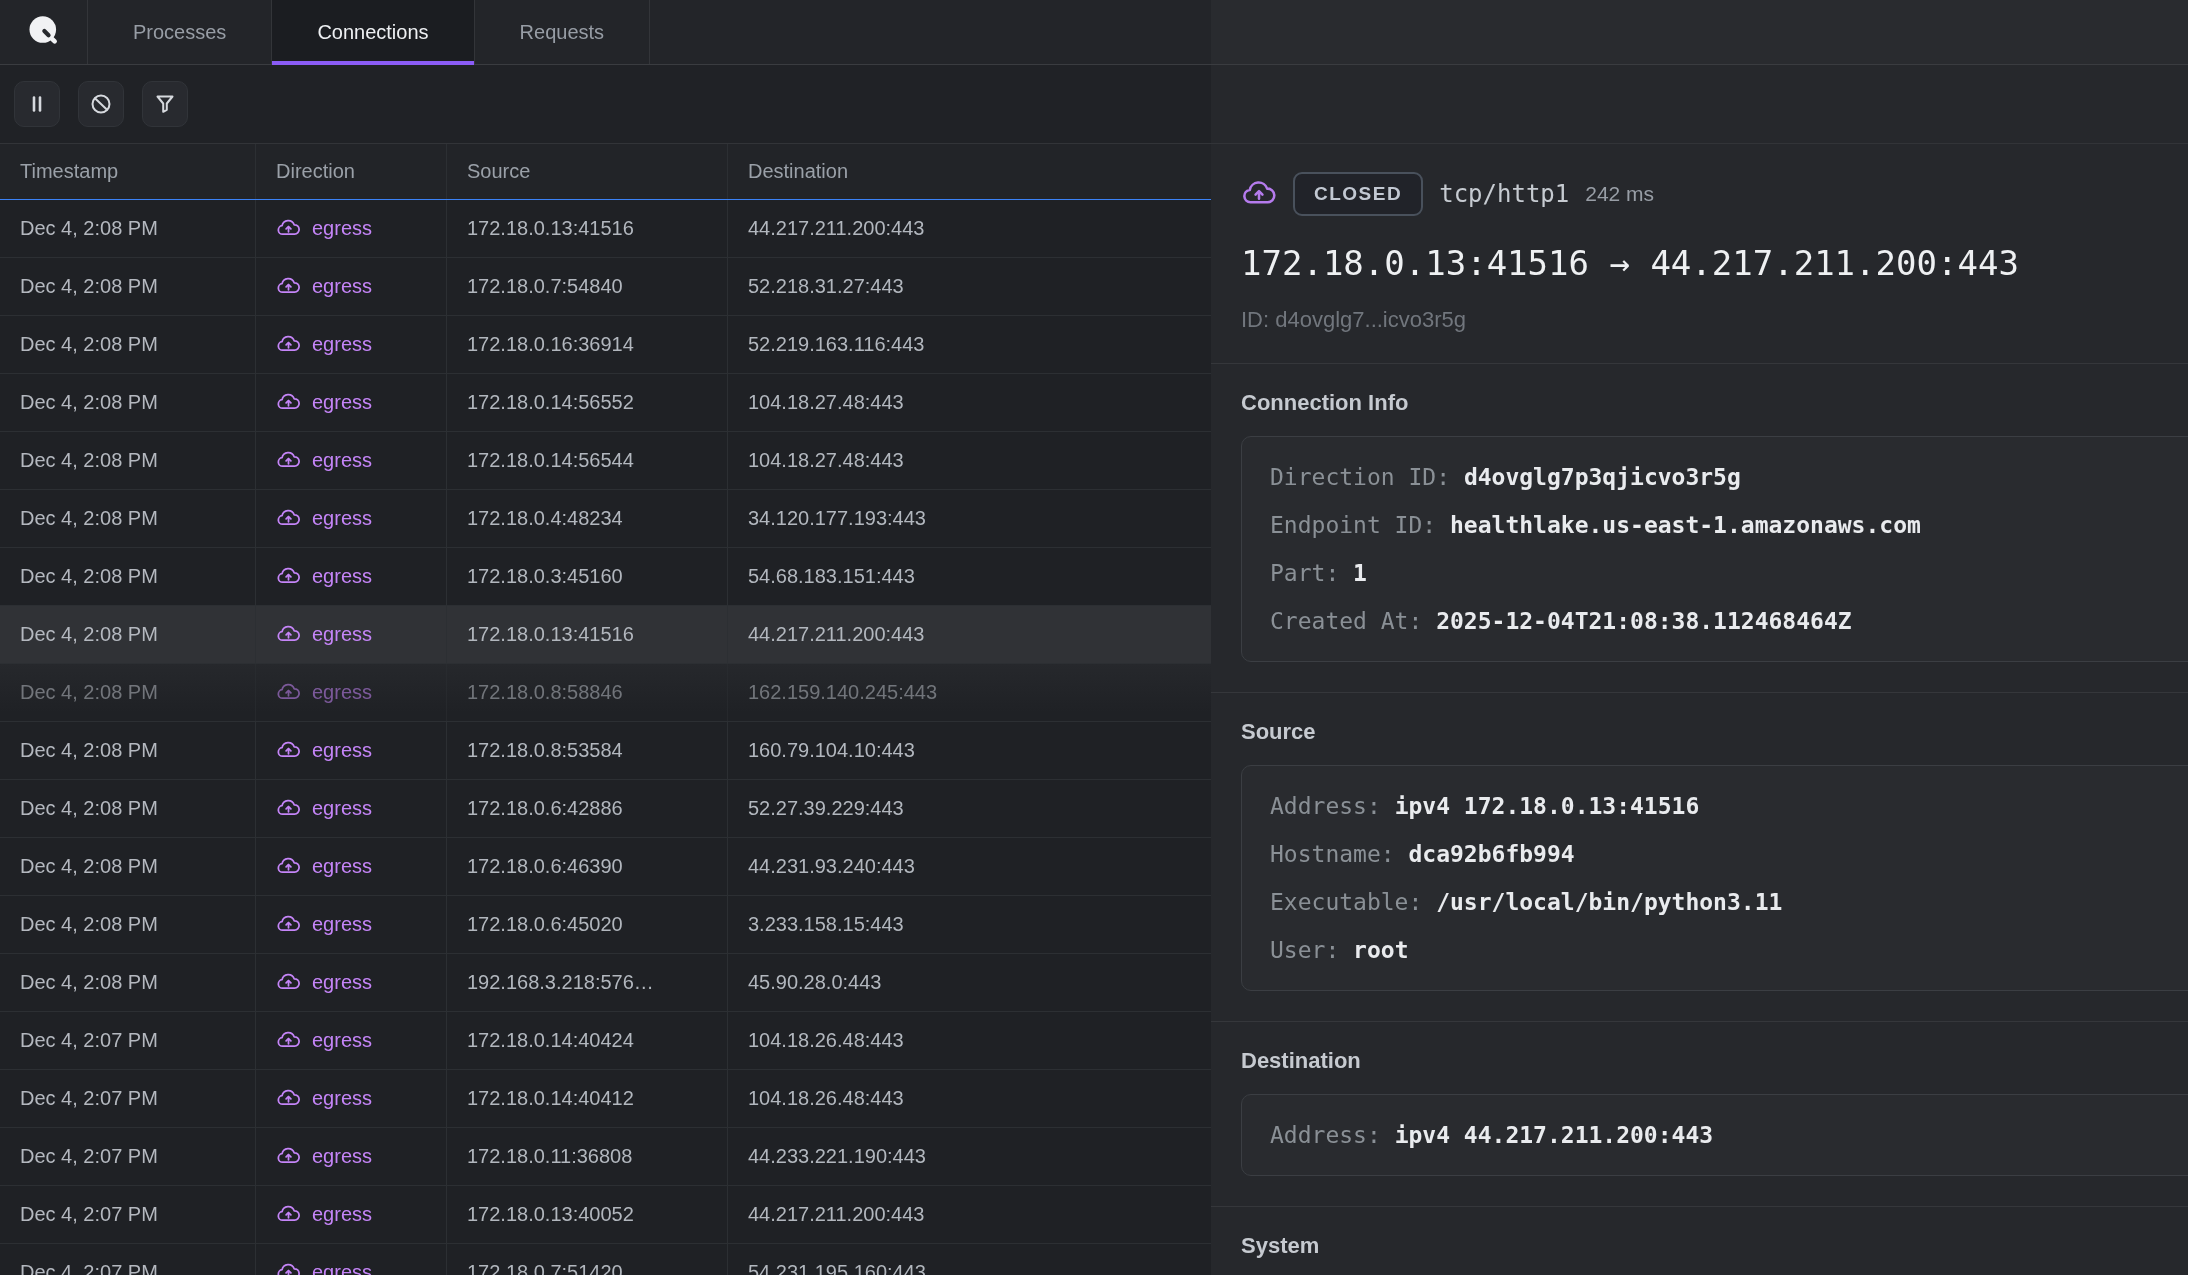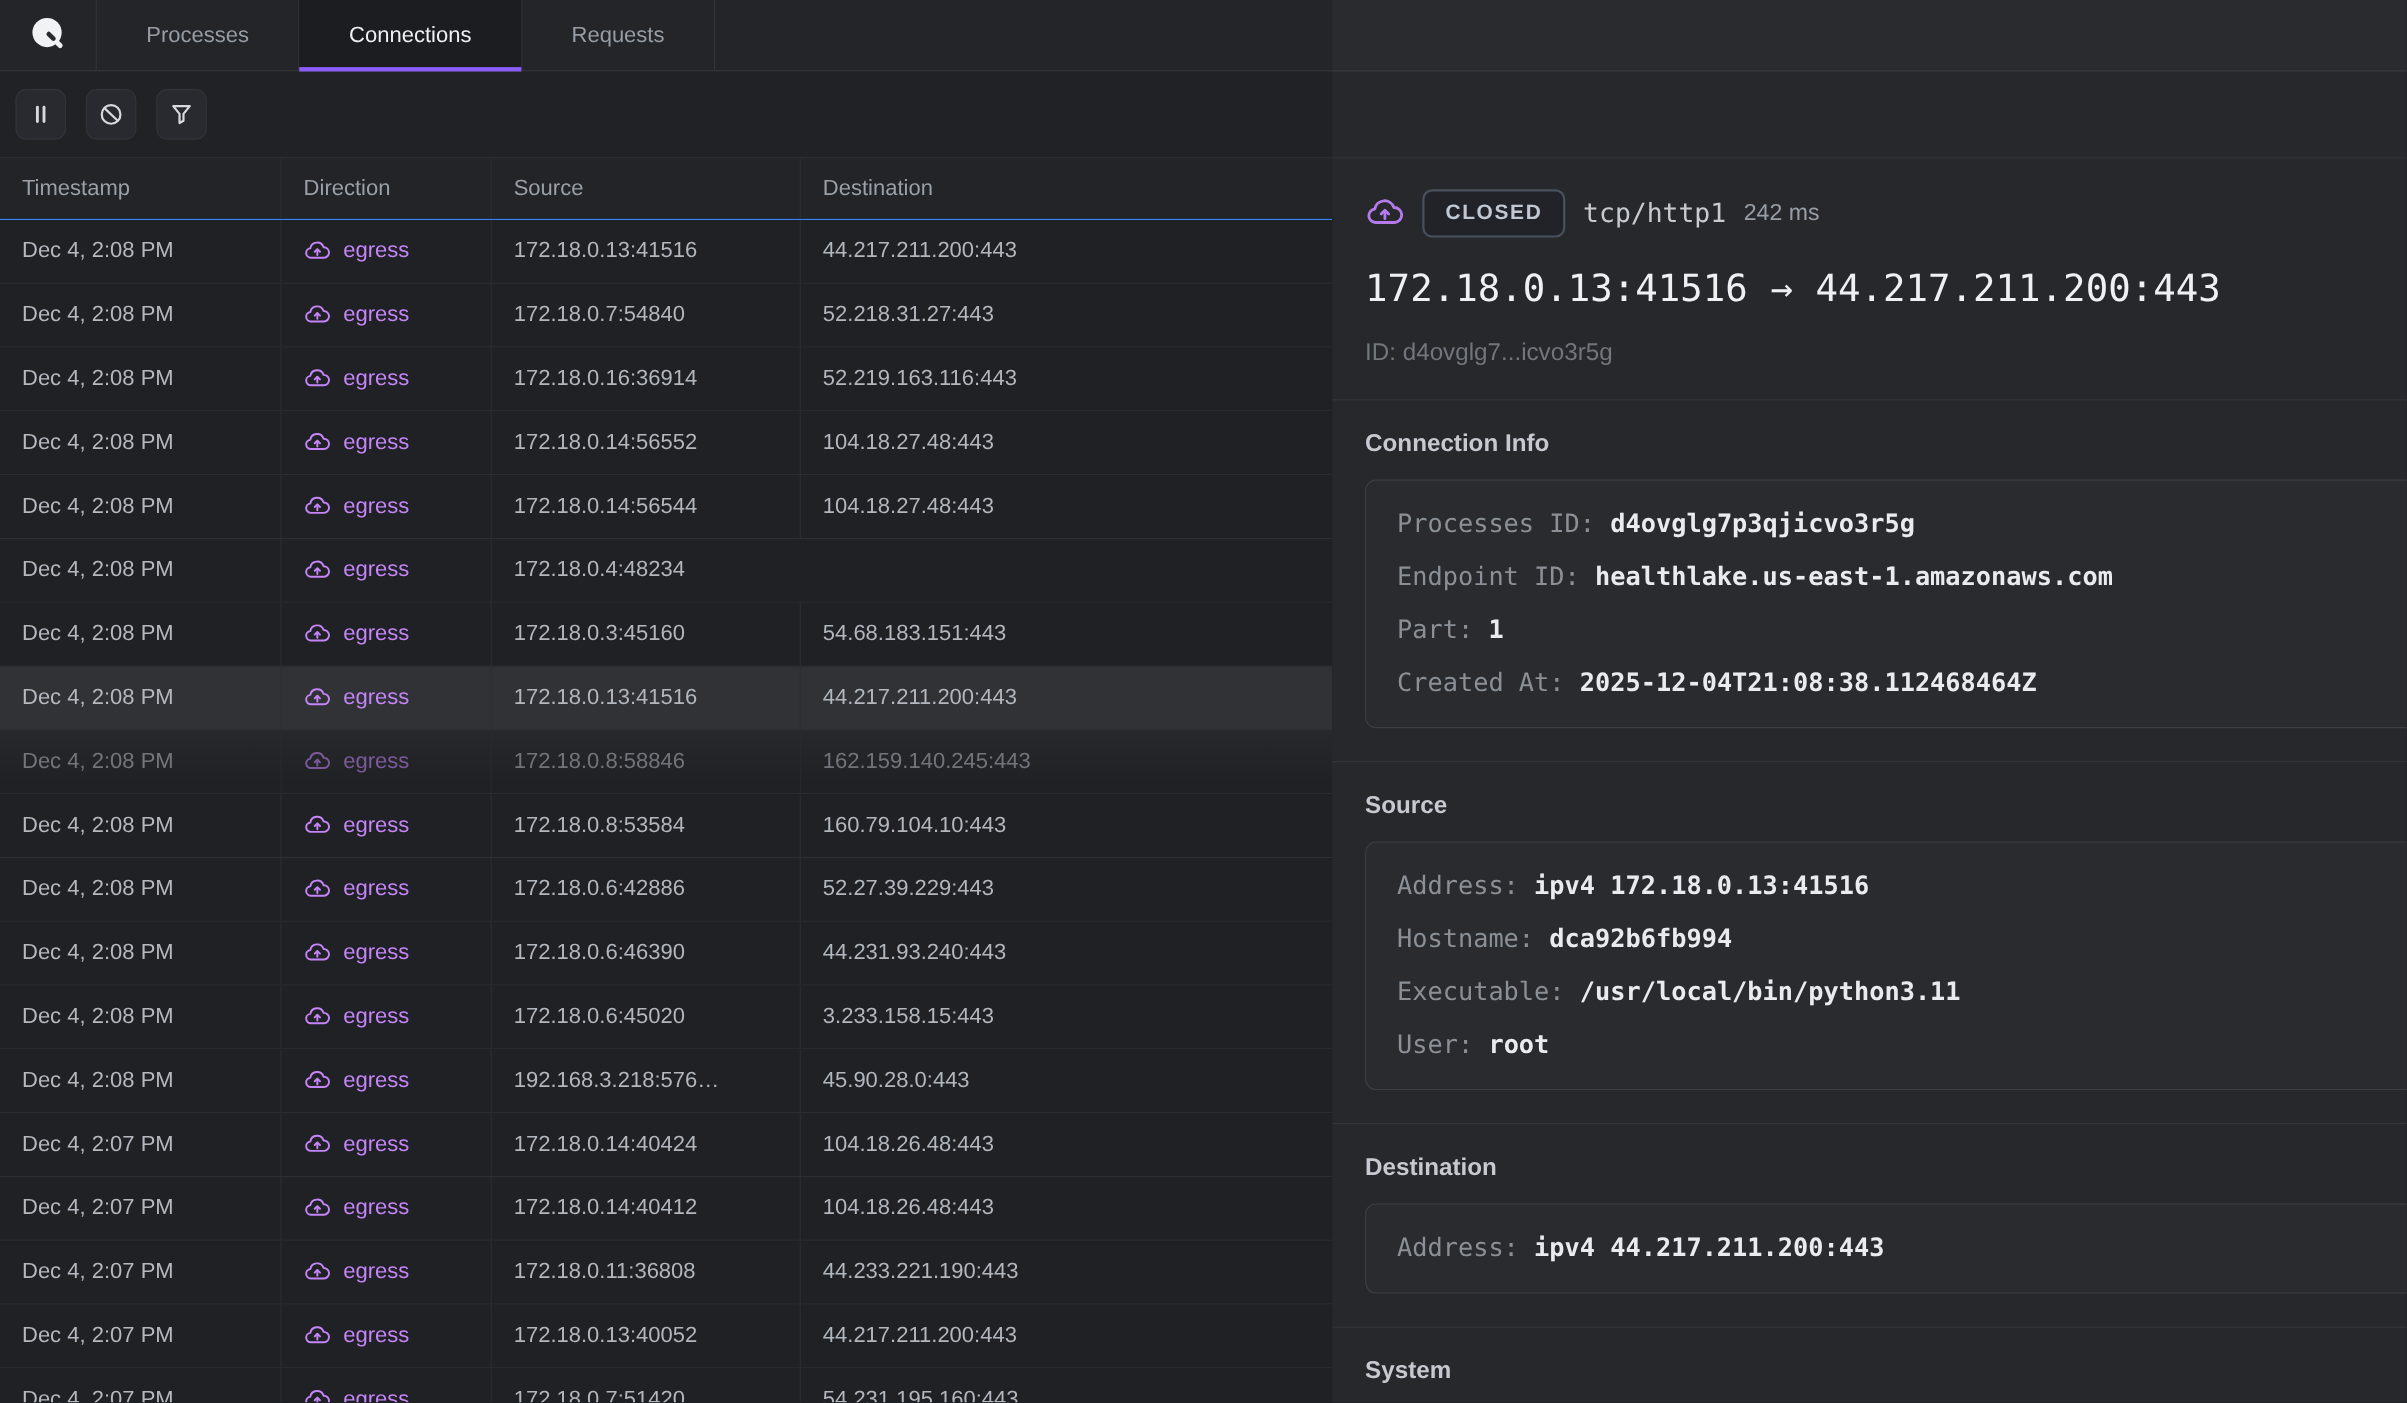--- a/index.html
+++ b/index.html
@@ -187,20 +187,21 @@
     <div class="cell ts">Dec 4, 2:08 PM</div>
     <div class="cell dir">
       <svg viewBox="0 0 24 24" fill="none" stroke="currentColor" stroke-width="1.7" stroke-linecap="round" stroke-linejoin="round">
         <path d="M6.3 17.5a4.1 4.1 0 0 1-.45-8.17 6 6 0 0 1 11.6-.9 4 4 0 0 1 .4 9.07Z"></path>
         <path d="M12 15.2v-4.6"></path>
               <path d="M9.7 12.4 12 10.1l2.3 2.3"></path>
       </svg>
       <span>egress</span>
     </div>
     <div class="cell addr">172.18.0.4:48234</div>
+    <div class="cell addr">34.120.177.193:443</div>
   </div>
 
   <div class="trow">
     <div class="cell ts">Dec 4, 2:08 PM</div>
     <div class="cell dir">
       <svg viewBox="0 0 24 24" fill="none" stroke="currentColor" stroke-width="1.7" stroke-linecap="round" stroke-linejoin="round">
         <path d="M6.3 17.5a4.1 4.1 0 0 1-.45-8.17 6 6 0 0 1 11.6-.9 4 4 0 0 1 .4 9.07Z"></path>
         <path d="M12 15.2v-4.6"></path>
               <path d="M9.7 12.4 12 10.1l2.3 2.3"></path>
       </svg>
@@ -397,21 +398,21 @@
       <span class="duration">242 ms</span>
     </div>
     <div class="conn-line">172.18.0.13:41516 → 44.217.211.200:443</div>
     <div class="id-line">ID: d4ovglg7...icvo3r5g</div>
   </div>
 
   <div id="panel-sections">
   <div class="panel-section">
     <div class="section-title">Connection Info</div>
     <div class="card">
-  <div class="field"><span class="lbl">Processes ID: </span><span class="val">d4ovglg7p3qjicvo3r5g</span></div>
+  <div class="field"><span class="lbl">Direction ID: </span><span class="val">d4ovglg7p3qjicvo3r5g</span></div>
 
   <div class="field"><span class="lbl">Endpoint ID: </span><span class="val">healthlake.us-east-1.amazonaws.com</span></div>
 
   <div class="field"><span class="lbl">Part: </span><span class="val">1</span></div>
 
   <div class="field"><span class="lbl">Created At: </span><span class="val">2025-12-04T21:08:38.112468464Z</span></div>
 </div>
   </div>
 
   <div class="panel-section">

